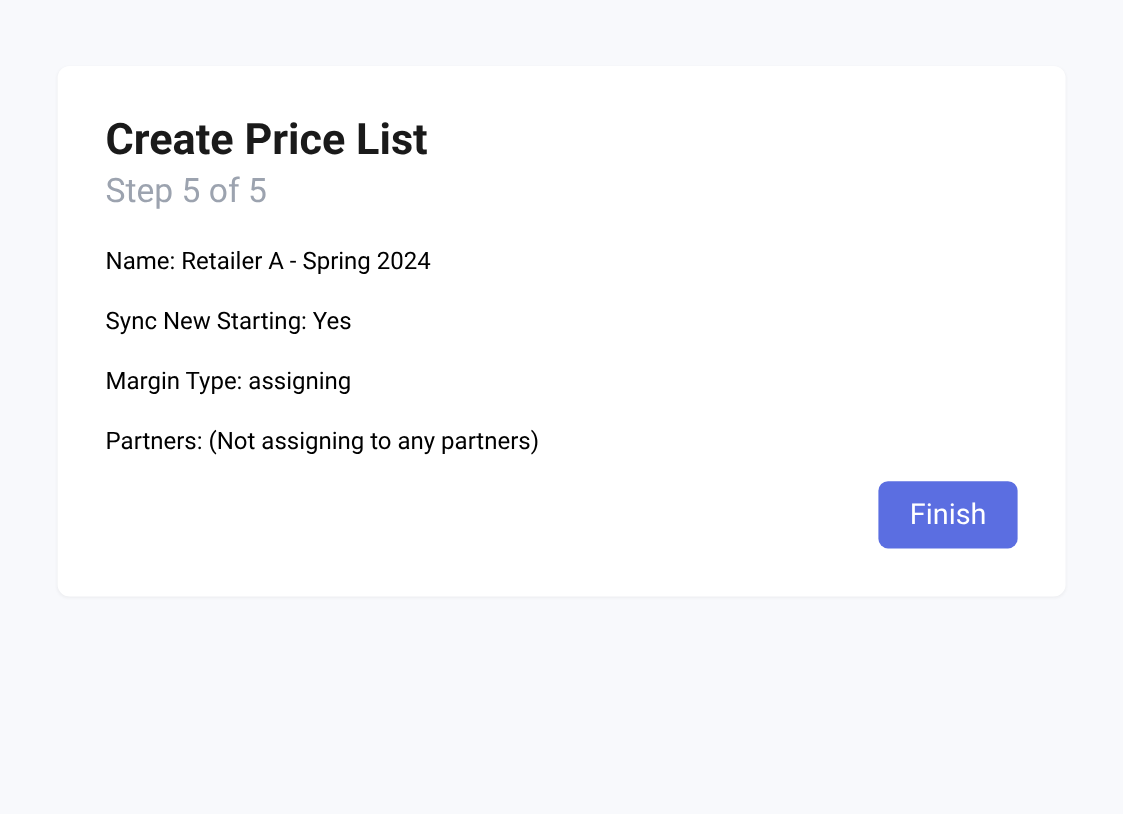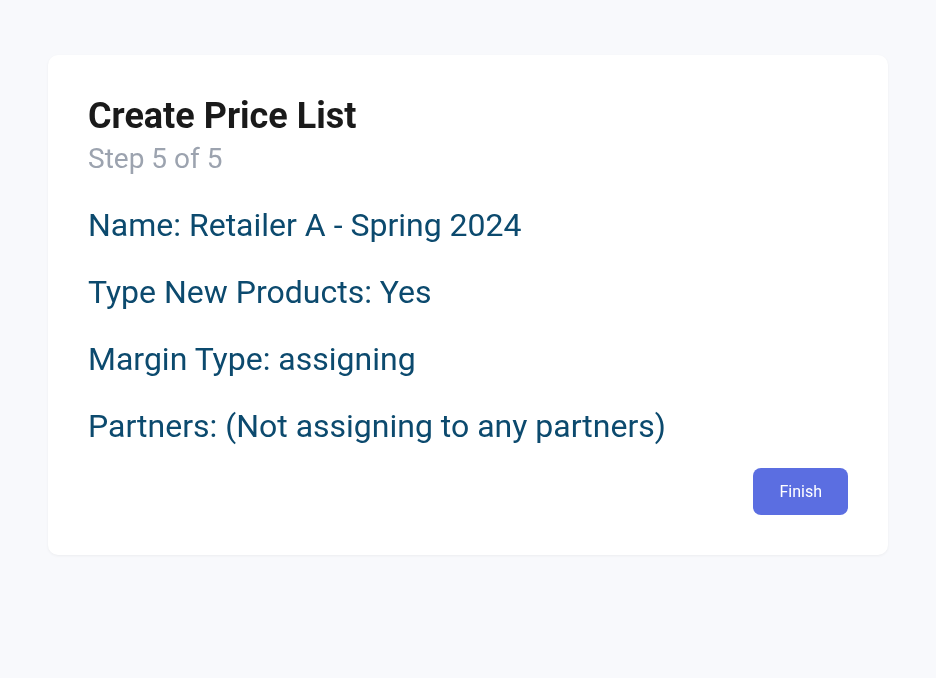--- a/index.html
+++ b/index.html
@@ -32,50 +32,50 @@
       font-weight: 400;
       color: #9ca3af;
       margin-bottom: 28px;
     }
     .summary-list {
       display: flex;
       flex-direction: column;
       gap: 22px;
     }
     .summary-item {
-      font-size: 32px;
-      color: #0c4a6e;
+      font-size: 20px;
+      color: #000000;
       line-height: 1.4;
     }
     .button-row {
       display: flex;
       justify-content: flex-end;
       margin-top: 20px;
     }
     .finish-btn {
       background-color: #5b6ee1;
       color: #ffffff;
       border: none;
       border-radius: 8px;
-      font-size: 16px;
+      font-size: 24px;
       padding: 14px 26px;
       cursor: pointer;
       font-family: inherit;
     }
   </style>
 </head>
 <body>
 
 <div class="card">
   <h1 class="title">Create Price List</h1>
   <div class="subtitle">Step 5 of 5</div>
 
   <div class="summary-list">
     <div class="summary-item">Name: Retailer A - Spring 2024</div>
-    <div class="summary-item">Type New Products: Yes</div>
+    <div class="summary-item">Sync New Starting: Yes</div>
     <div class="summary-item">Margin Type: assigning</div>
     <div class="summary-item">Partners: (Not assigning to any partners)</div>
   </div>
 
   <div class="button-row">
     <button class="finish-btn">Finish</button>
   </div>
 </div>
 
 </body></html>

